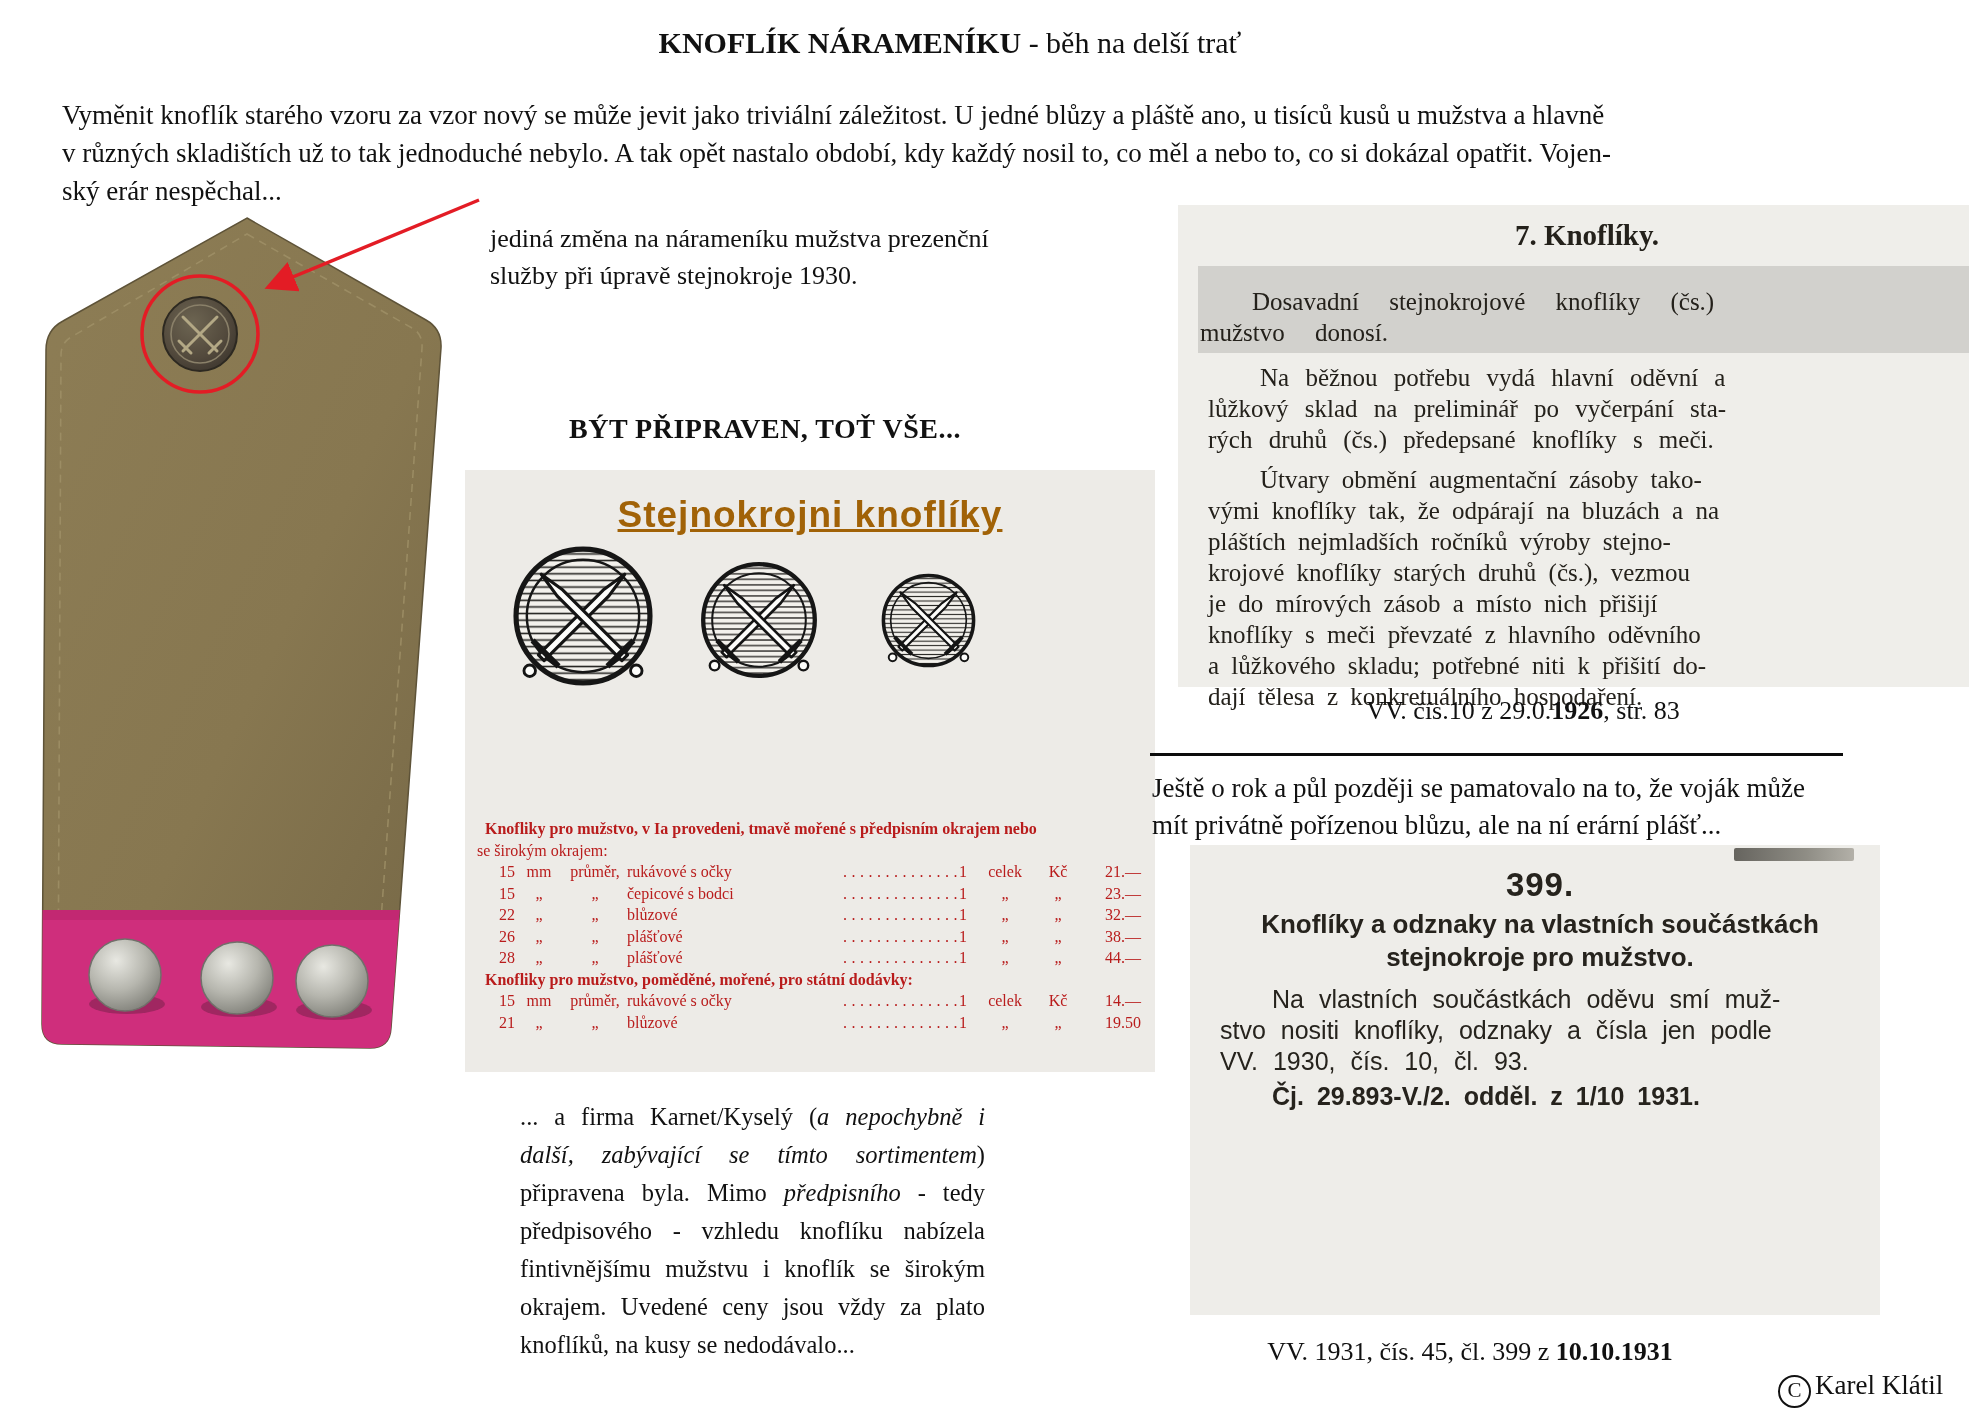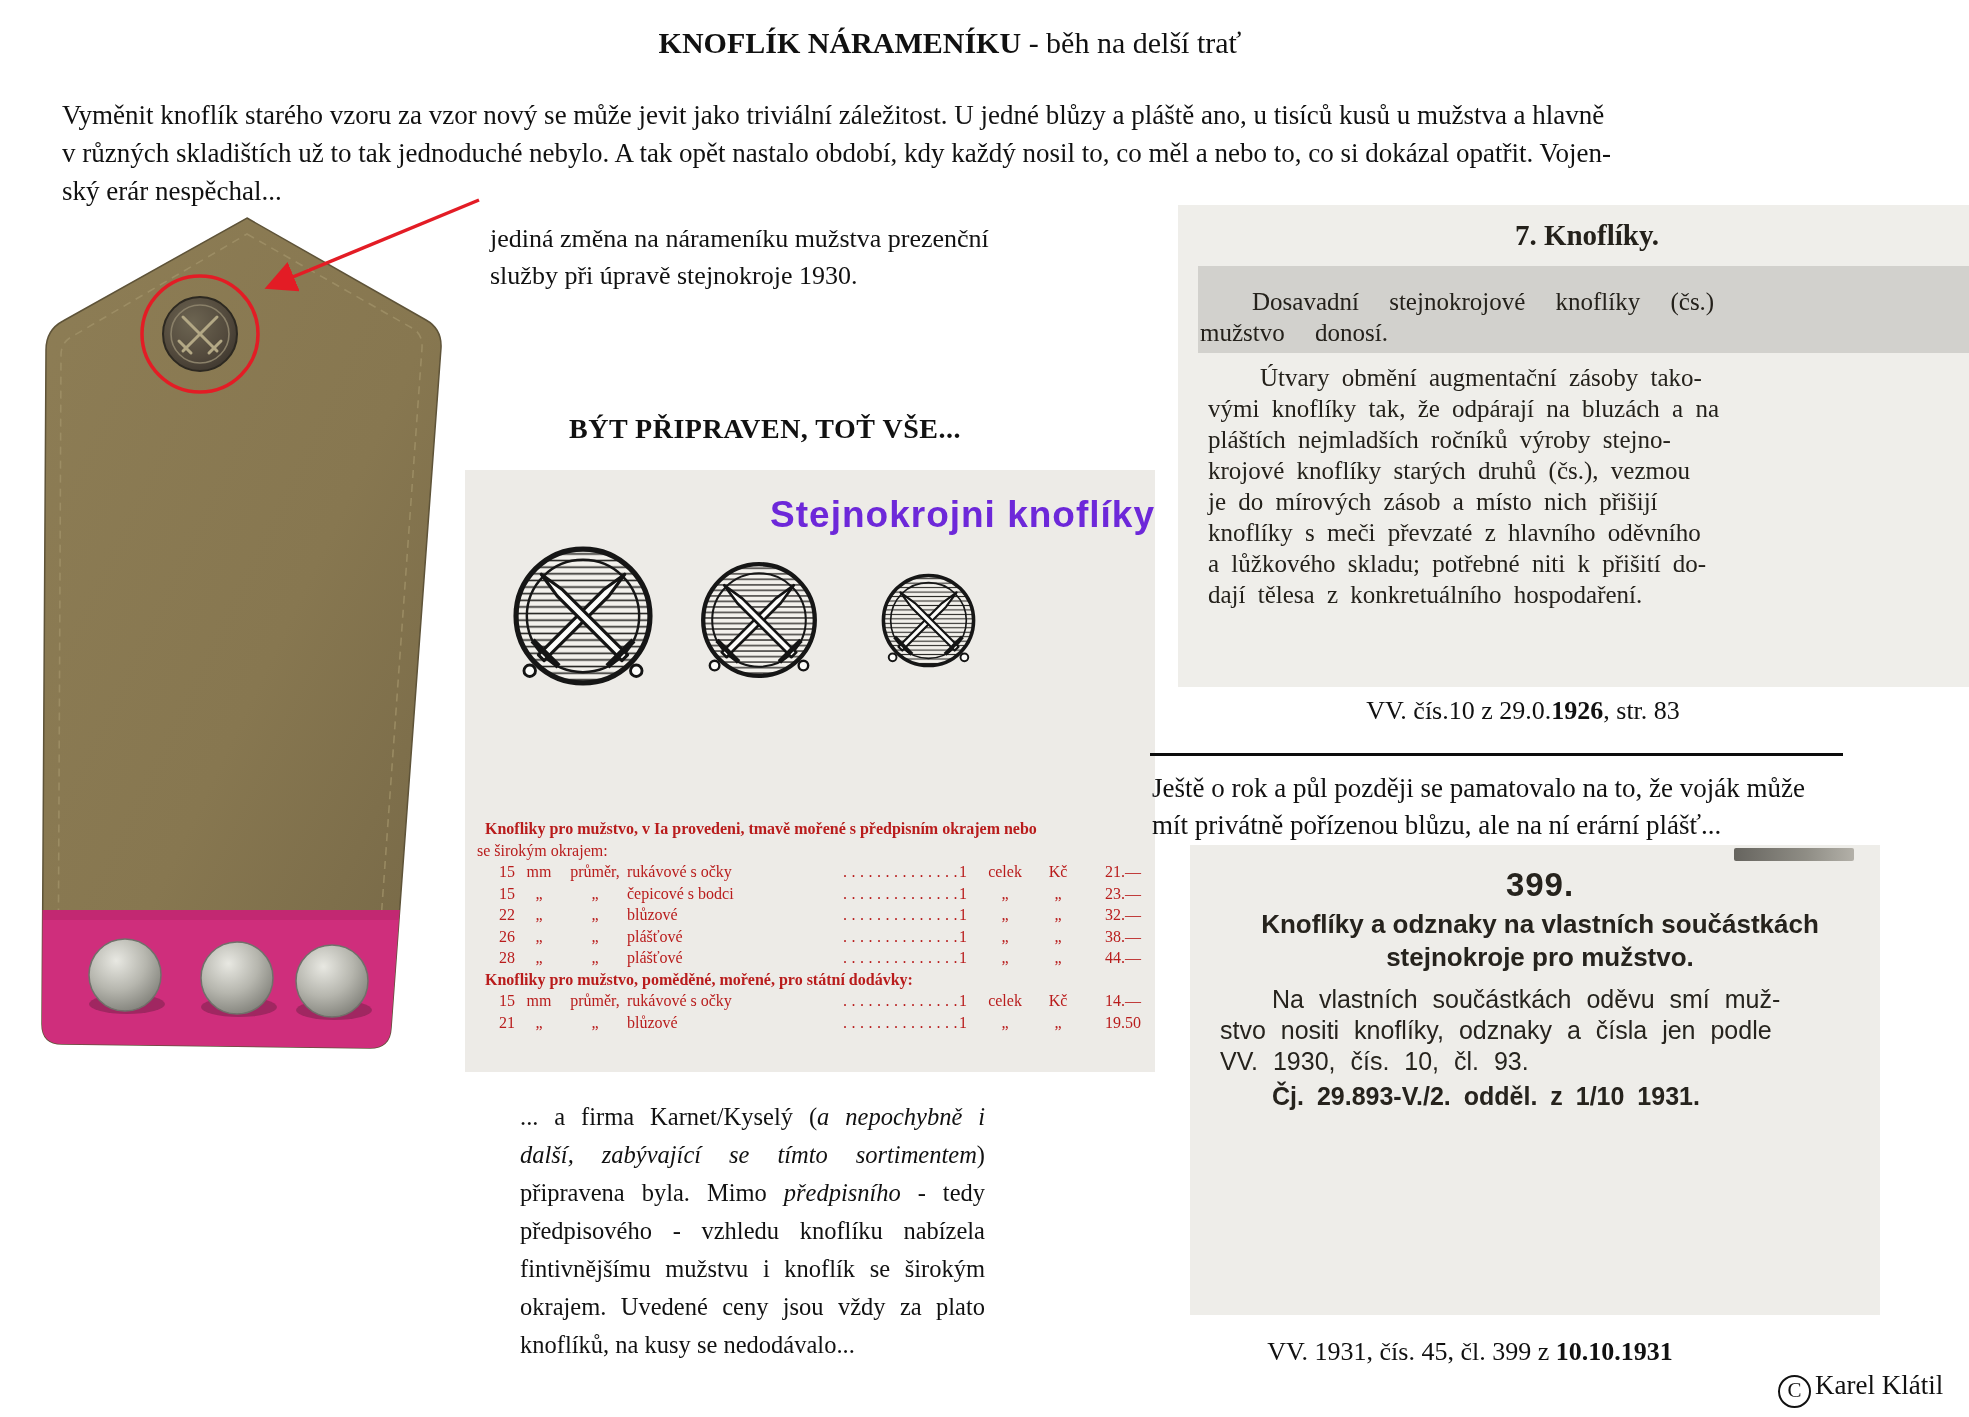--- a/index.html
+++ b/index.html
@@ -14,22 +14,22 @@
   .intro{top:96px;left:62px;width:1870px;font-size:27px;line-height:38px;white-space:pre-line;}
   
   .epaulette-svg{top:212px;left:32px;}
   
   .arrow-svg{top:190px;left:253px;}
   
   .annotation{top:220px;left:490px;width:560px;font-size:26px;line-height:37px;white-space:pre-line;}
   
   .mid-heading{top:413px;left:465px;width:600px;text-align:center;font-size:28px;font-weight:bold;letter-spacing:.5px;}
   .ad-box{top:470px;left:465px;width:690px;height:602px;background:#edebe7;}
-  .ad-title{position:absolute;top:24px;left:0;width:100%;text-align:right;
-    font-family:"Liberation Sans",sans-serif;font-weight:bold;font-size:37px;letter-spacing:1px;color:#6d28d9;}
+  .ad-title{position:absolute;top:24px;left:0;width:100%;text-align:center;
+    font-family:"Liberation Sans",sans-serif;font-weight:bold;font-size:37px;letter-spacing:1px;color:#a16207;text-decoration:underline;}
   .adbtn{position:absolute;}
   .btn-large{left:46px;top:74px;width:144px;height:144px;}
   .btn-medium{left:234px;top:90px;width:120px;height:120px;}
   .btn-small{left:415px;top:102px;width:97px;height:97px;}
   .pricelist{position:absolute;left:12px;top:348px;width:664px;font-size:16px;line-height:21.5px;color:#b91c1c;}
   .pl-h1{font-weight:bold;margin-left:8px;}
   .pl-h1b{font-weight:normal;}
   .prow{display:flex;align-items:baseline;}
   .c-size{width:38px;text-align:right;}
   .c-q1{width:48px;text-align:center;}
@@ -269,20 +269,23 @@
 
 <div class="abs karnet">
   <span>... a firma Karnet/Kyselý (</span><i>a nepochybně i další, zabývající se tímto sortimentem</i><span>) připravena byla. Mimo </span><i>předpisního</i><span> - tedy předpisového - vzhledu knoflíku nabízela fintivnějšímu mužstvu i knoflík se širokým okrajem. Uvedené ceny jsou vždy za plato knoflíků, na kusy se nedodávalo...</span>
 </div>
 
 <div class="abs scan scan1">
   <div class="inner">
     <div class="scan-h">7. Knoflíky.</div>
     <div class="sp sp1">Dosavadní stejnokrojové knoflíky (čs.)
 mužstvo donosí.</div>
+    <div class="sp sp2">Na běžnou potřebu vydá hlavní oděvní a
+lůžkový sklad na preliminář po vyčerpání sta-
+rých druhů (čs.) předepsané knoflíky s meči.</div>
     <div class="sp sp3">Útvary obmění augmentační zásoby tako-
 vými knoflíky tak, že odpárají na bluzách a na
 pláštích nejmladších ročníků výroby stejno-
 krojové knoflíky starých druhů (čs.), vezmou
 je do mírových zásob a místo nich přišijí
 knoflíky s meči převzaté z hlavního oděvního
 a lůžkového skladu; potřebné niti k přišití do-
 dají tělesa z konkretuálního hospodaření.</div>
   </div>
 </div>

